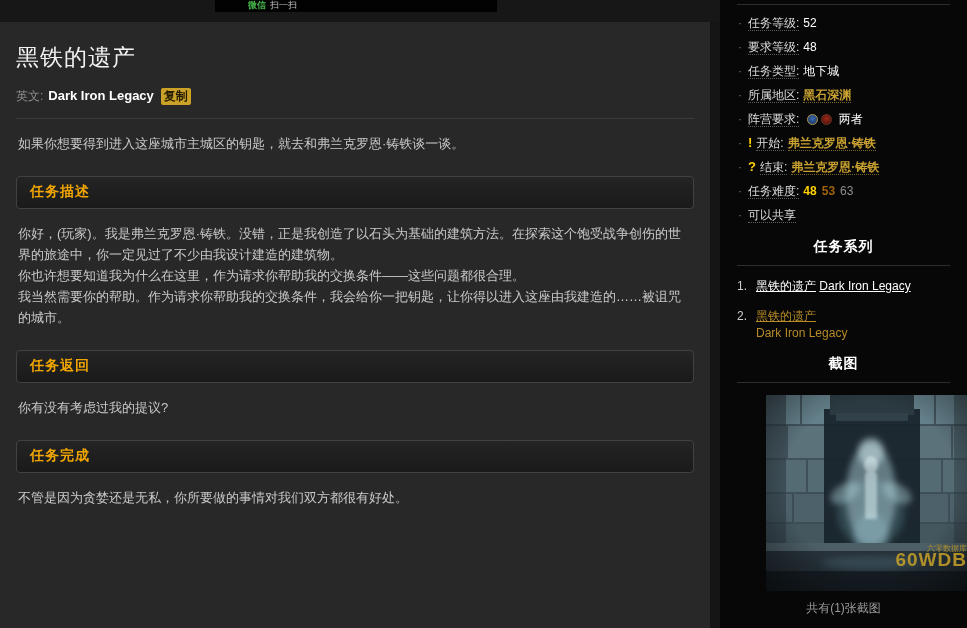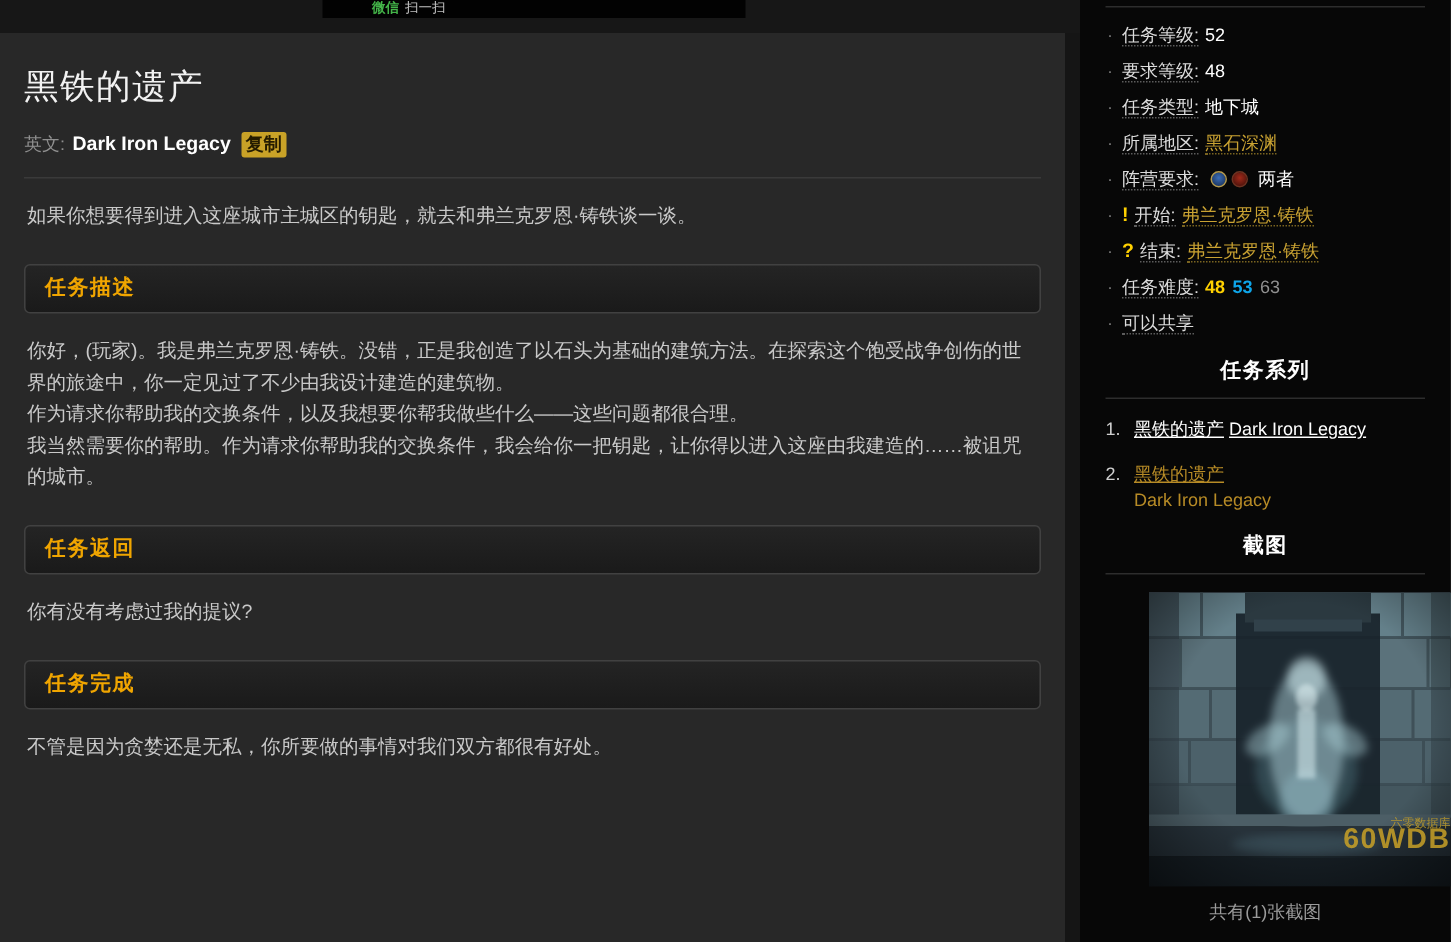--- a/index.html
+++ b/index.html
@@ -44,27 +44,27 @@
   .sidebar {
     position:absolute; left:720px; top:0; width:247px; height:628px;
     background:#070707; padding:2px 17px 0; font-size:12px;
   }
   .side-hr { border:0; border-top:1px solid #2d2d2d; margin:2px 0 6px; }
   .facts { list-style:none; }
   .facts li { position:relative; padding:4px 0 4px 11px; line-height:16px; white-space:nowrap; }
   .facts li::before { content:"·"; position:absolute; left:1px; top:4px; color:#777; }
   .fact-label { color:#dcdcdc; border-bottom:1px dotted #5c5c5c; }
   .fact-value { color:#ffffff; margin-left:4px; }
-  .gold-link { color:#c9a232; border-bottom:1px dotted #7a6420; margin-left:4px; cursor:pointer; text-decoration:none; }
+  .gold-link { color:#c9a232; border-bottom:1px dotted #7a6420; margin-left:4px; cursor:pointer; text-decoration:none;font-weight:bold; }
   .q-icon { color:#ffd100; font-weight:bold; font-size:13px; margin-right:4px; }
   .faction-icon { display:inline-block; width:11px; height:11px; border-radius:50%; vertical-align:-2px; margin-right:3px; }
   .faction-alliance { background:radial-gradient(circle at 50% 40%, #3c6db5, #14294d); border:1px solid #b49a4e; }
   .faction-horde    { background:radial-gradient(circle at 50% 40%, #a02a1a, #3c0d08); border:1px solid #6e3322; }
   .diff-yellow { color:#ffd100; font-weight:bold; margin-left:4px; }
-  .diff-green  { color:#0ea5e9; font-weight:bold; margin-left:5px; }
+  .diff-green  { color:#a16207; font-weight:bold; margin-left:5px; }
   .diff-grey   { color:#8f8f8f; margin-left:5px; }
 
   .side-heading { margin-top:11px; text-align:center; color:#ffffff; font-size:14px; font-weight:bold; letter-spacing:1px; }
   .series-hr { border:0; border-top:1px solid #2d2d2d; margin:9px 0 12px; }
   .series-item { display:flex; margin-bottom:13px; line-height:17px; }
   .series-num { width:19px; color:#cfcfcf; }
   .series-links a { display:inline; }
   .series-white { color:#ffffff; text-decoration:underline; cursor:pointer; display:block; }
   .series-cur-zh { color:#b78b26; text-decoration:underline; cursor:pointer; display:block; }
   .series-cur-en { color:#b78b26; display:block; }
@@ -95,21 +95,21 @@
 
   <div class="section-body">
     <div>如果你想要得到进入这座城市主城区的钥匙，就去和弗兰克罗恩·铸铁谈一谈。</div>
   </div>
 
   <div class="section-head">
     <h2>任务描述</h2>
   </div>
   <div class="section-body">
     <div>你好，(玩家)。我是弗兰克罗恩·铸铁。没错，正是我创造了以石头为基础的建筑方法。在探索这个饱受战争创伤的世界的旅途中，你一定见过了不少由我设计建造的建筑物。</div>
-    <div>作为请求你帮助我的交换条件，以及我想要你帮我做些什么——这些问题都很合理。</div>
+    <div>你也许想要知道我为什么在这里，作为请求你帮助我的交换条件——这些问题都很合理。</div>
     <div>我当然需要你的帮助。作为请求你帮助我的交换条件，我会给你一把钥匙，让你得以进入这座由我建造的……被诅咒的城市。</div>
   </div>
 
   <div class="section-head">
     <h2>任务返回</h2>
   </div>
   <div class="section-body">
     <div>你有没有考虑过我的提议?</div>
   </div>
 

